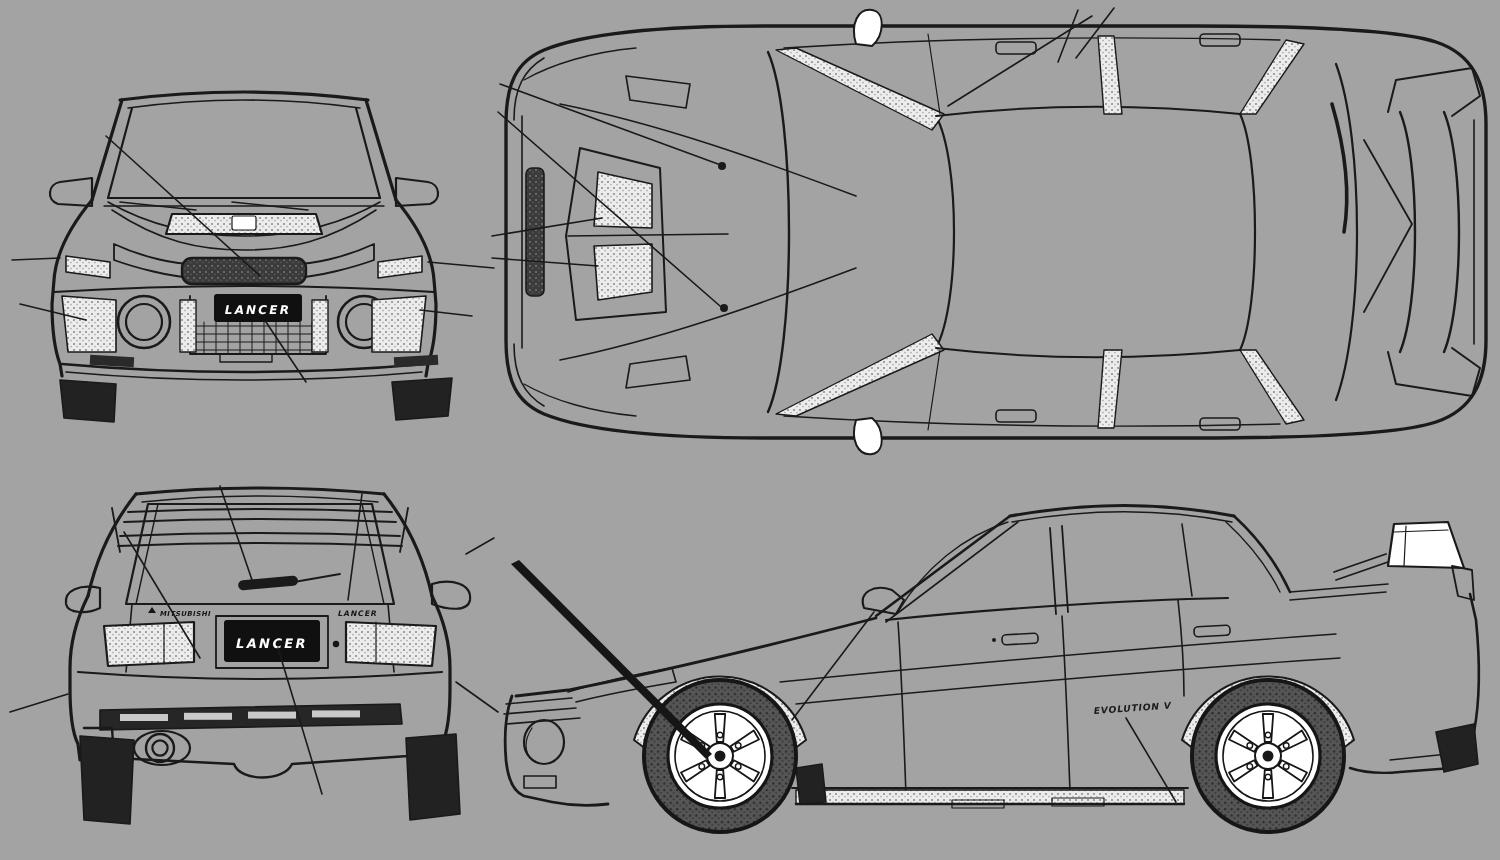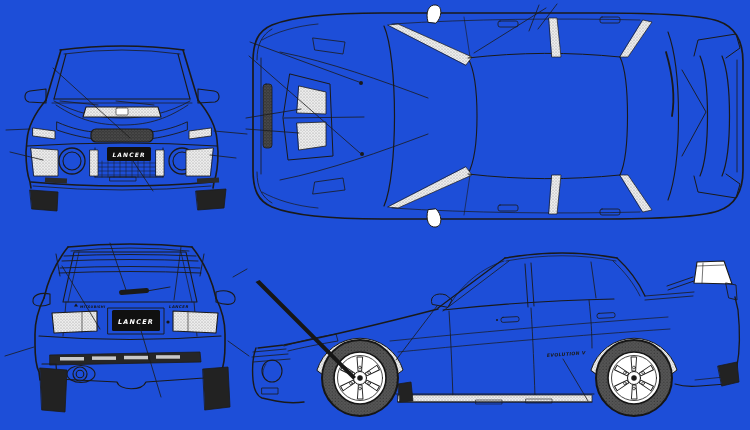--- a/index.html
+++ b/index.html
@@ -1,16 +1,16 @@
 <!DOCTYPE html>
 <html><head>
 <meta charset="utf-8">
 <style>
   html,body{margin:0;padding:0;background:#ffffff;}
-  .stage{position:relative;width:750px;height:430px;background:#1d4ed8;overflow:hidden;
+  .stage{position:relative;width:750px;height:430px;background:#a3a3a3;overflow:hidden;
          font-family:"DejaVu Sans","Liberation Sans",sans-serif;}
   svg{display:block}
   text{font-family:"DejaVu Sans","Liberation Sans",sans-serif;}
   .plate-text{font-style:italic;font-weight:bold;fill:#ffffff;}
   .badge-text{font-style:italic;font-weight:bold;fill:#151515;}
   .decal-text{font-style:italic;font-weight:bold;fill:#1b1b1b;}
 </style>
 </head>
 <body>
 

